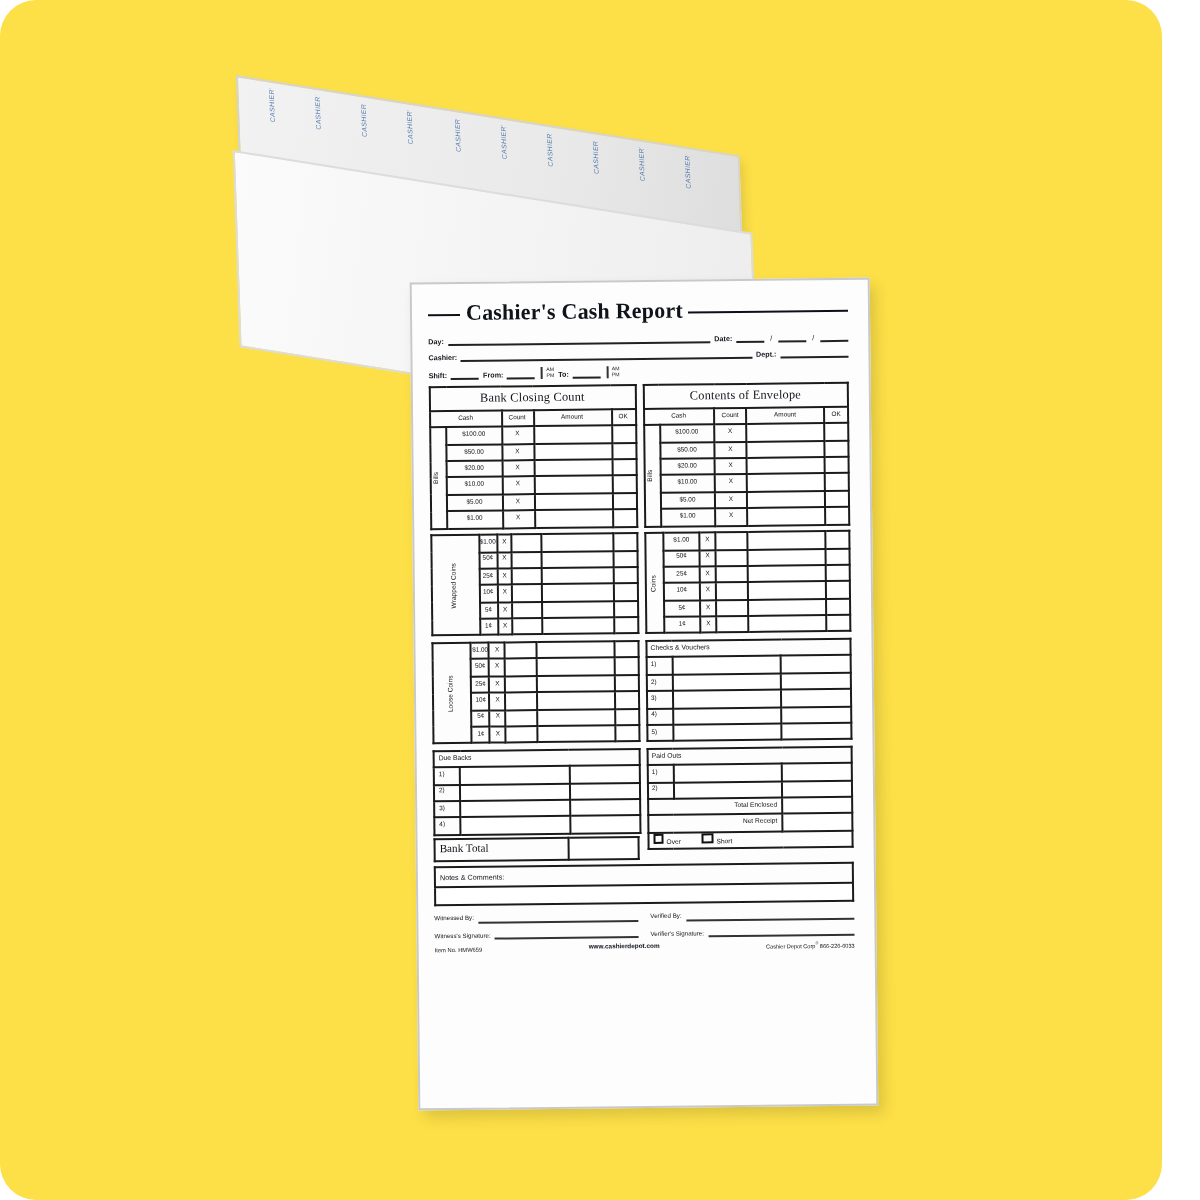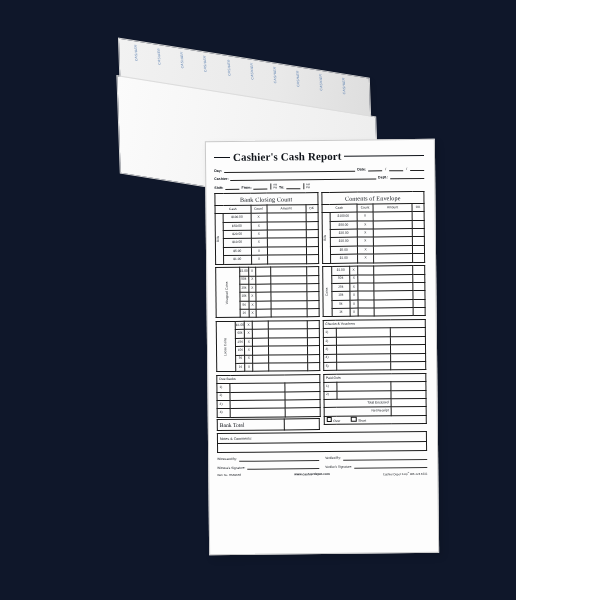--- a/index.html
+++ b/index.html
@@ -2,25 +2,26 @@
 <html><head>
 <meta charset="utf-8">
 <style>
   html, body {
     margin: 0;
     padding: 0;
     background: #ffffff;
   }
   #stage {
     position: relative;
-    width: 516px;
+    width: 581px;
     height: 600px;
-    background: #0f172a;
+    background: #fde047;
     overflow: hidden;
     font-family: "Liberation Sans", sans-serif;
+    border-radius: 18px;
   }
 
   
   #flap {
     position: absolute;
     left: 120px;
     top: 58px;
     width: 250px;
     height: 120px;
     background: linear-gradient(100deg, #f2f2f2 0%, #e9e9e9 60%, #dcdcdc 100%);

